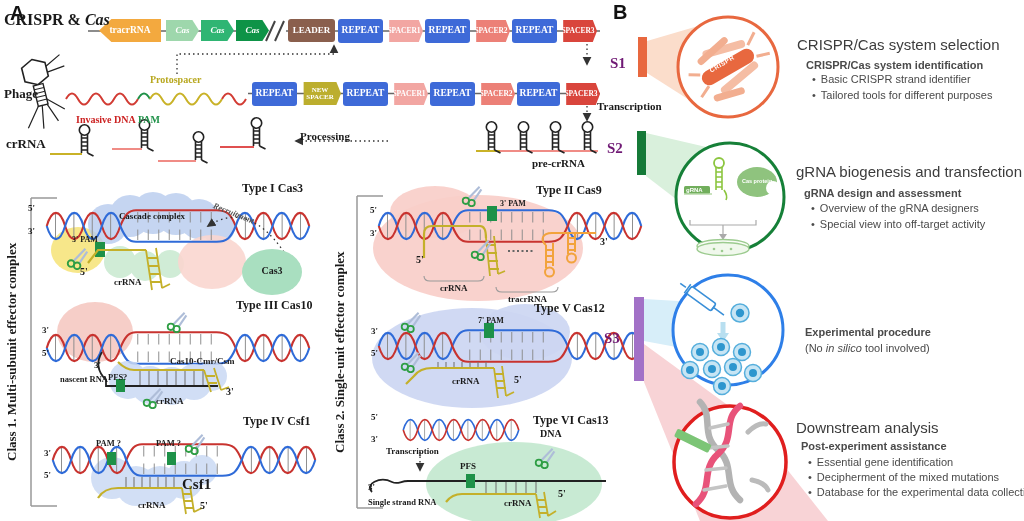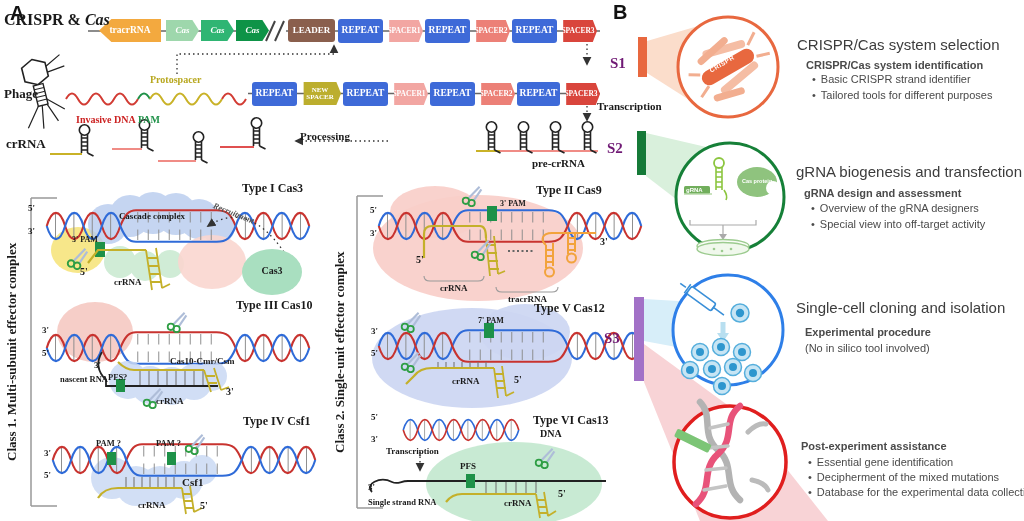--- a/index.html
+++ b/index.html
@@ -353,21 +353,21 @@
 <span class="t sf" style="left:60px;top:374px;font-size:8.5px">nascent RNA</span>
 <span class="t sf" style="left:108px;top:372px;font-size:8.5px">PFS?</span>
 <span class="t sf sm" style="left:156px;top:396px">crRNA</span>
 <span class="t sf pr" style="left:226px;top:386px">3'</span>
 
 <span class="t sf ty" style="left:243px;top:414px">Type IV Csf1</span>
 <span class="t sf" style="left:96px;top:438px;font-size:8.5px">PAM ?</span>
 <span class="t sf" style="left:156px;top:438px;font-size:8.5px">PAM ?</span>
 <span class="t sf sm" style="left:44px;top:448px">3'</span>
 <span class="t sf sm" style="left:44px;top:470px">5'</span>
-<span class="t sf" style="left:182px;top:476px;font-size:11px">Csf1</span>
+<span class="t sf" style="left:182px;top:476px;font-size:15px">Csf1</span>
 <span class="t sf sm" style="left:138px;top:500px">crRNA</span>
 <span class="t sf pr" style="left:200px;top:500px">5'</span>
 
 <span class="t sf ty" style="left:536px;top:183px">Type II Cas9</span>
 <span class="t sf sm" style="left:370px;top:205px">5'</span>
 <span class="t sf sm" style="left:370px;top:228px">3'</span>
 <span class="t sf" style="left:500px;top:199px;font-size:8px">3' PAM</span>
 <span class="t sf pr" style="left:600px;top:236px">3'</span>
 <span class="t sf pr" style="left:416px;top:254px">5'</span>
 <span class="t sf sm" style="left:440px;top:283px">crRNA</span>
@@ -414,24 +414,24 @@
 <span class="bl" style="left:811px;top:202px">
       <span>•</span>
       <span>Overview of the gRNA designers</span>
     </span>
 <span class="bl" style="left:811px;top:218px">
       <span>•</span>
       <span>Special view into off-target activity</span>
     </span>
 
 <span class="t sid" style="left:604px;top:330px">S3</span>
-<span class="t bt" style="left:796px;top:299px">Single-cell cloning and isolation</span>
 <span class="t sub" style="left:805px;top:326px">Experimental procedure</span>
-<span class="t" style="left:805px;top:342px;font-size:11px;color:#4a4a4a"><span>(No </span><span style="">in silico</span><span> tool involved)</span></span>
-
+<span class="t" style="left:805px;top:342px;font-size:11px;color:#4a4a4a"><span>(No </span><span style="font-style:italic">in silico</span><span> tool involved)</span></span>
+
+<span class="t bt" style="left:796px;top:419px">Downstream analysis</span>
 <span class="t sub" style="left:801px;top:440px">Post-experiment assistance</span>
 <span class="bl" style="left:808px;top:456px">
       <span>•</span>
       <span>Essential gene identification</span>
     </span>
 <span class="bl" style="left:808px;top:471px">
       <span>•</span>
       <span>Decipherment of the mixed mutations</span>
     </span>
 <span class="bl" style="left:808px;top:486px">

